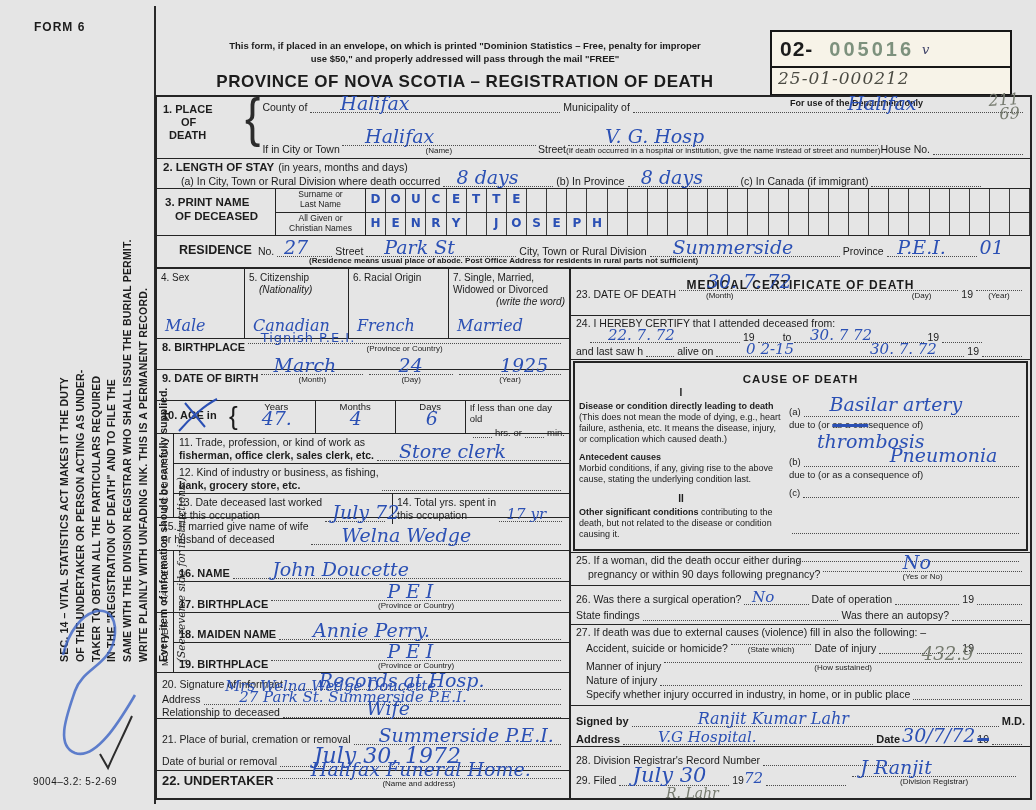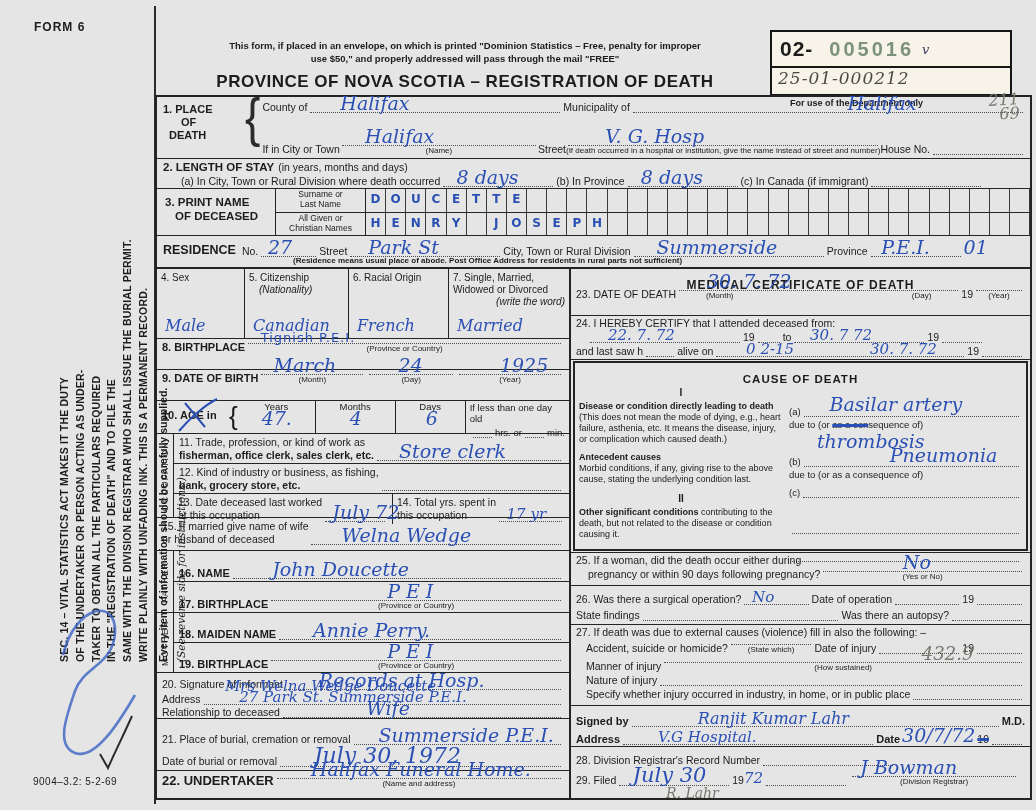--- a/index.html
+++ b/index.html
@@ -62,21 +62,21 @@
   
   .r-grid { height:47px; display:flex; padding:0; }
   .gtitle { width:118px; font-size:11.5px; font-weight:bold; padding:6px 0 0 8px; line-height:1.25; }
   .gcol { flex:1; display:flex; flex-direction:column; border-left:1.5px solid #242424; }
   .grow { flex:1; display:flex; }
   .grow + .grow { border-top:1px solid #242424; }
   .glabel { width:90px; font-size:8.5px; text-align:center; line-height:1.15; display:flex; flex-direction:column; justify-content:center; border-right:1px solid #242424; }
   .lgrid { flex:1; display:flex; }
   .lgrid .cell { flex:1; border-right:1px solid #3a3a3a; text-align:center; font-family:"DejaVu Sans",sans-serif; font-weight:600; font-size:12px; color:#2b50b4; line-height:21px; }
   
-  .r-res { height:33px; padding-left:6px; border-bottom:2.5px solid #242424; }
+  .r-res { height:33px; padding-left:22px; border-bottom:2.5px solid #242424; }
   .r-res .note { font-size:8px; font-weight:bold; padding-left:130px; margin-top:-1px; }
   
   .cols { display:flex; height:531px; }
   .colL { width:414px; border-right:2px solid #242424; }
   .colR { flex:1; }
   
   .personal { height:70px; display:flex; padding:0; }
   .pcell { padding:3px 4px; font-size:10px; position:relative; border-right:1.5px solid #242424; display:flex; flex-direction:column; }
   .pcell:last-child { border-right:none; }
   .pcell .hw { position:absolute; bottom:4px; left:8px; font-size:16px; }
@@ -778,21 +778,21 @@
           <div class="row" style="height:20px">
             <span class="lbl">29. Filed</span>
             <span class="dots" style="max-width:110px">
                 <span class="hw big" style="font-size:21px">July 30</span>
               </span>
             <span class="lbl">19</span>
             <span class="hw">72</span>
             <span class="dots" style="max-width:80px"></span>
             <span class="fillcap" style="max-width:170px">
               <span class="dots" style="height:20px">
-                  <span class="hw big sig-div" style="left:5%">J Bowman</span>
+                  <span class="hw big sig-div" style="left:5%">J Ranjit</span>
                 </span>
               <span class="cap">(Division Registrar)</span>
             </span>
           </div>
           <div class="hw pencil" style="margin-left:90px;font-size:14px">R. Lahr</div>
         </div>
 
       </div>
     </div>
   </div>

